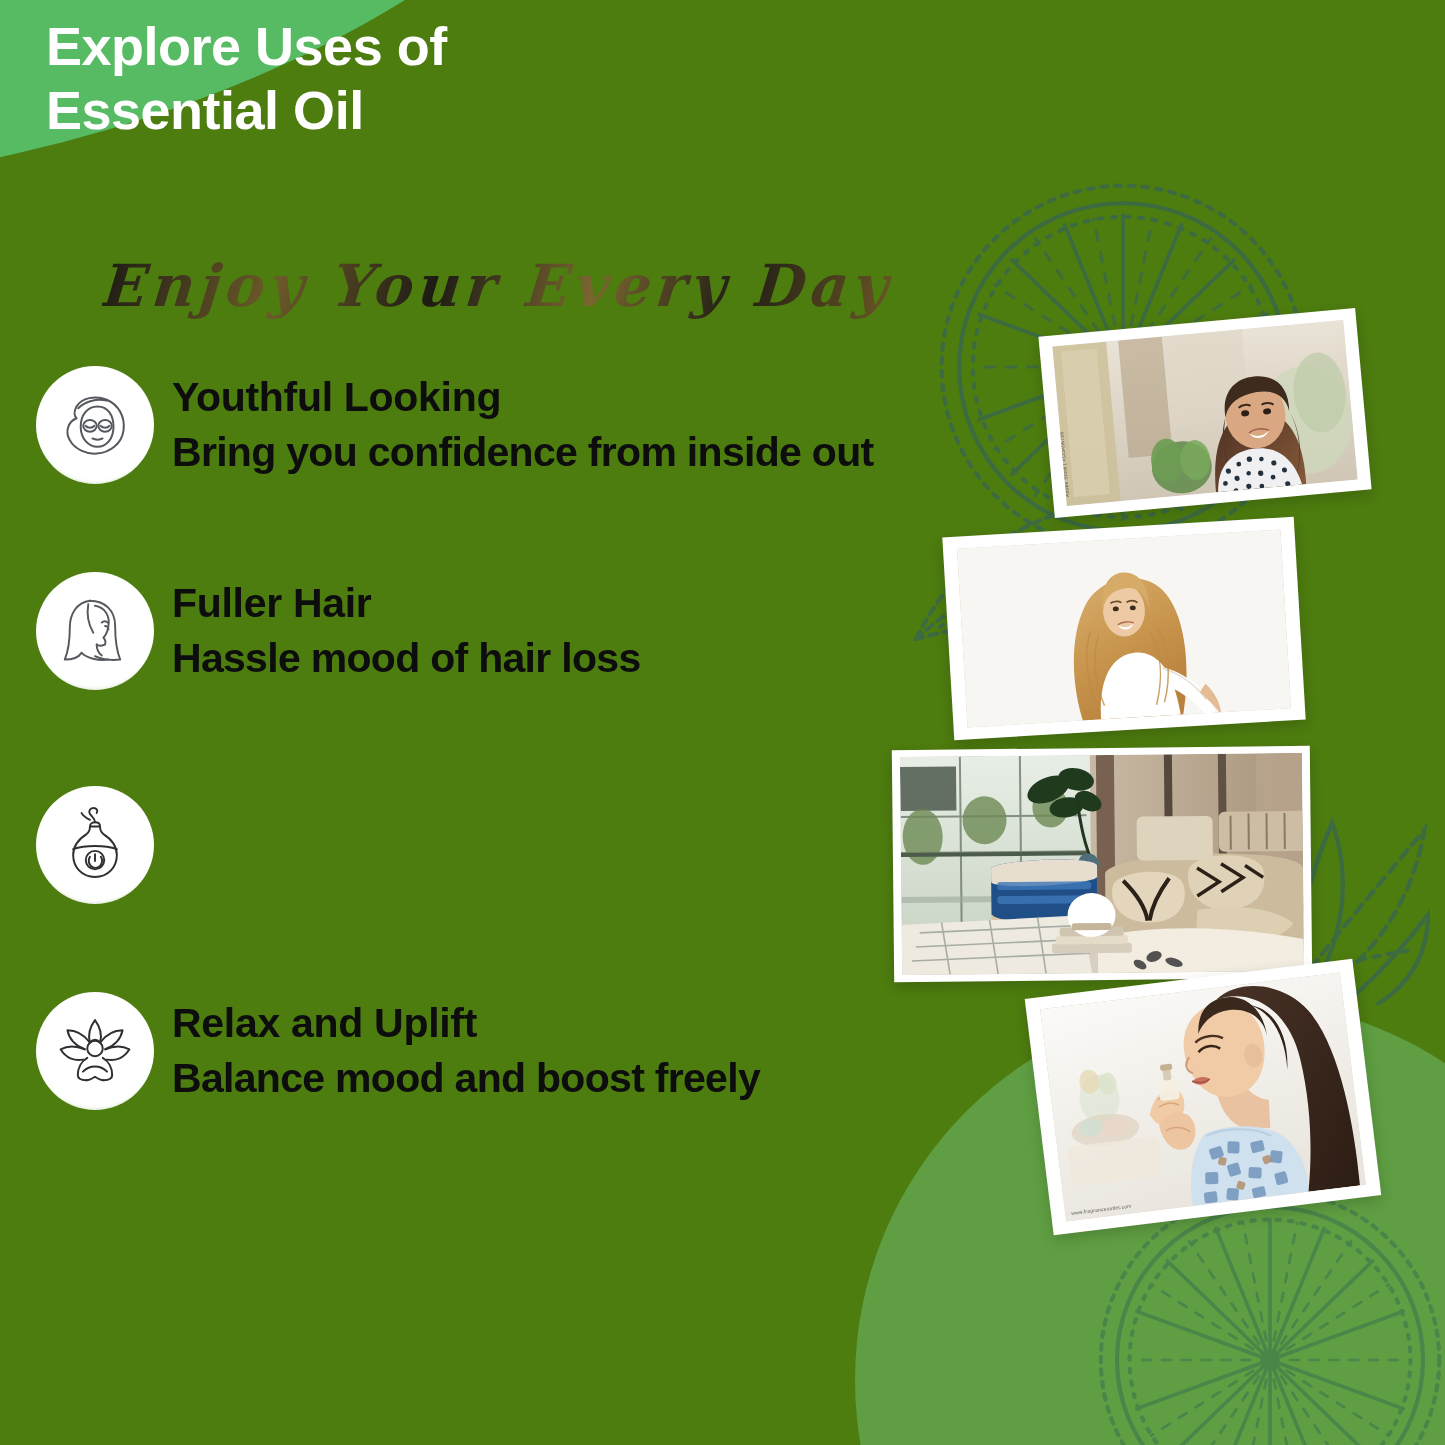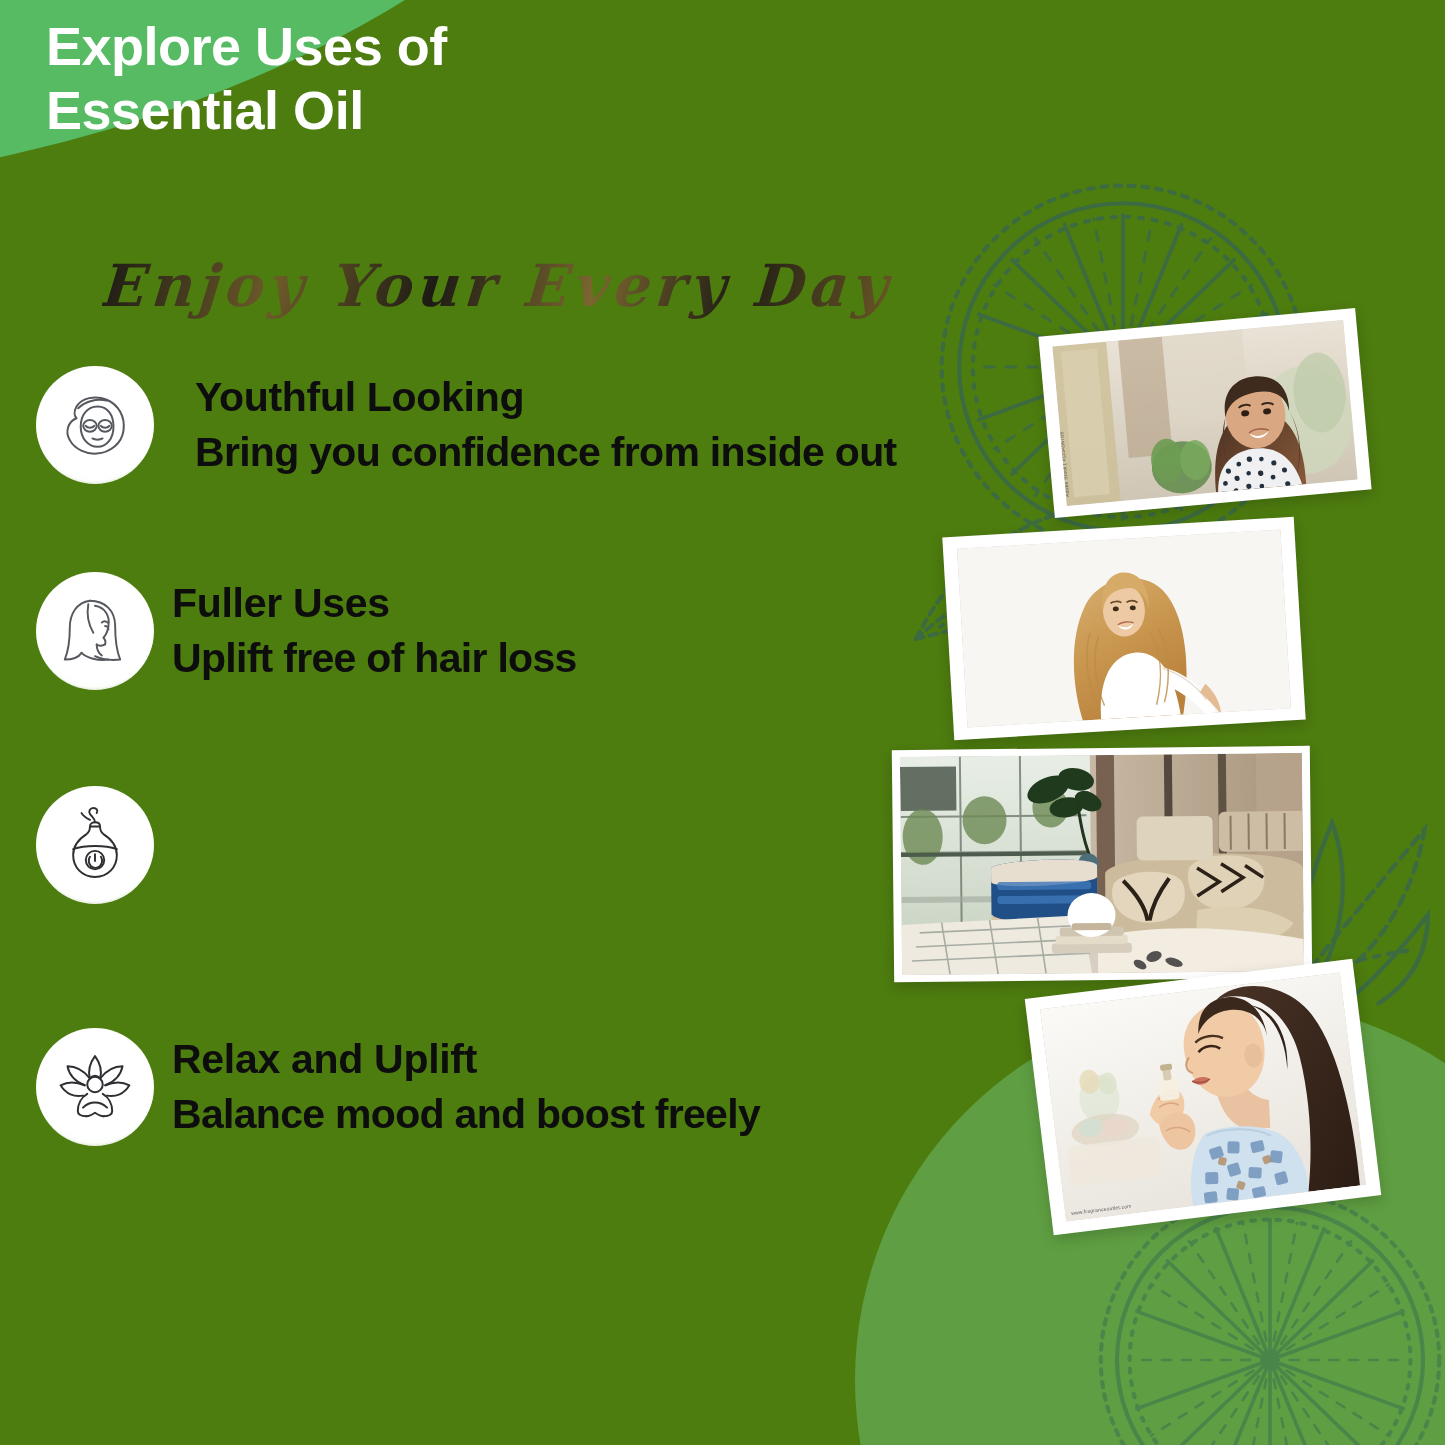--- a/index.html
+++ b/index.html
@@ -67,24 +67,24 @@
   }
 
   
   .feature{
     position:absolute;
     left:36px;
     display:flex;
     align-items:center;
     z-index:7;
   }
-  .f0{top:366px;gap:23px;}
+  .f0{top:366px;}
   .f1{top:572px;}
   .f2{top:786px;}
-  .f3{top:1028px;}
+  .f3{top:992px;}
 
   .icon-badge{
     width:118px;height:118px;
     flex:0 0 118px;
     border-radius:50%;
     background:radial-gradient(circle at 50% 45%, #ffffff 56%, #fdfffd 70%, rgba(255,255,255,.55) 84%, rgba(255,255,255,0) 100%);
     display:flex;align-items:center;justify-content:center;
   }
   .icon-badge svg{display:block;}
 
@@ -278,22 +278,22 @@
           <path d="M62 66 C58 68 54 68 52 66"></path>
           <path d="M52 66 C52 72 54 76 58 79"></path>
           <path d="M42 18 C40 30 42 42 48 52"></path>
           <path d="M62 44 C64 44 66 46 66 48"></path>
           <path d="M58 40 C60 38 63 38 65 40"></path>
           <path d="M34 76 C40 82 54 86 66 84"></path>
         </g>
       </svg>
     </div>
     <div class="ftext">
-      <span class="ftitle">Fuller Uses</span>
-      <span class="fsub">Uplift free of hair loss</span>
+      <span class="ftitle">Fuller Hair</span>
+      <span class="fsub">Hassle mood of hair loss</span>
     </div>
   </div>
 
   <div class="feature f2">
     <div class="icon-badge">
       <svg width="84" height="84" viewBox="0 0 100 100">
         <g fill="none" stroke="#2e2f33" stroke-width="2.3" stroke-linecap="round" stroke-linejoin="round">
           <path d="M50 88 C34 88 24 76 24 62 C24 50 32 42 40 37 C44 34 44 30 44 28 L56 28 C56 30 56 34 60 37 C68 42 76 50 76 62 C76 76 66 88 50 88 Z"></path>
           <path d="M24 55 C38 50 62 50 76 55"></path>
           <path d="M44 28 C44 24 48 23 50 23 C53 23 56 24 56 28"></path>

